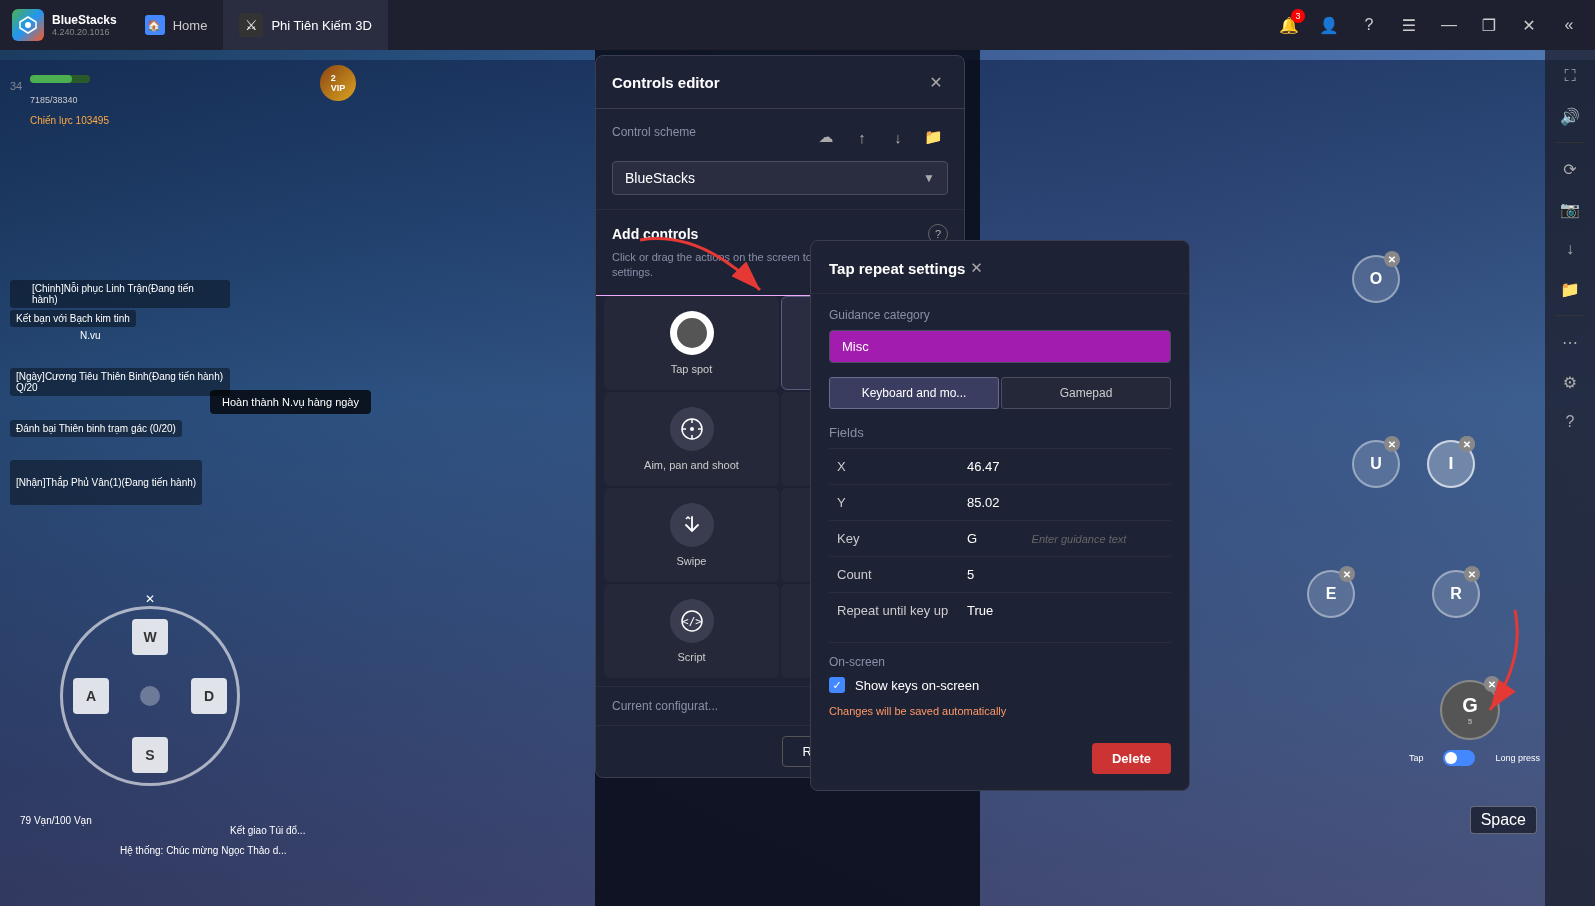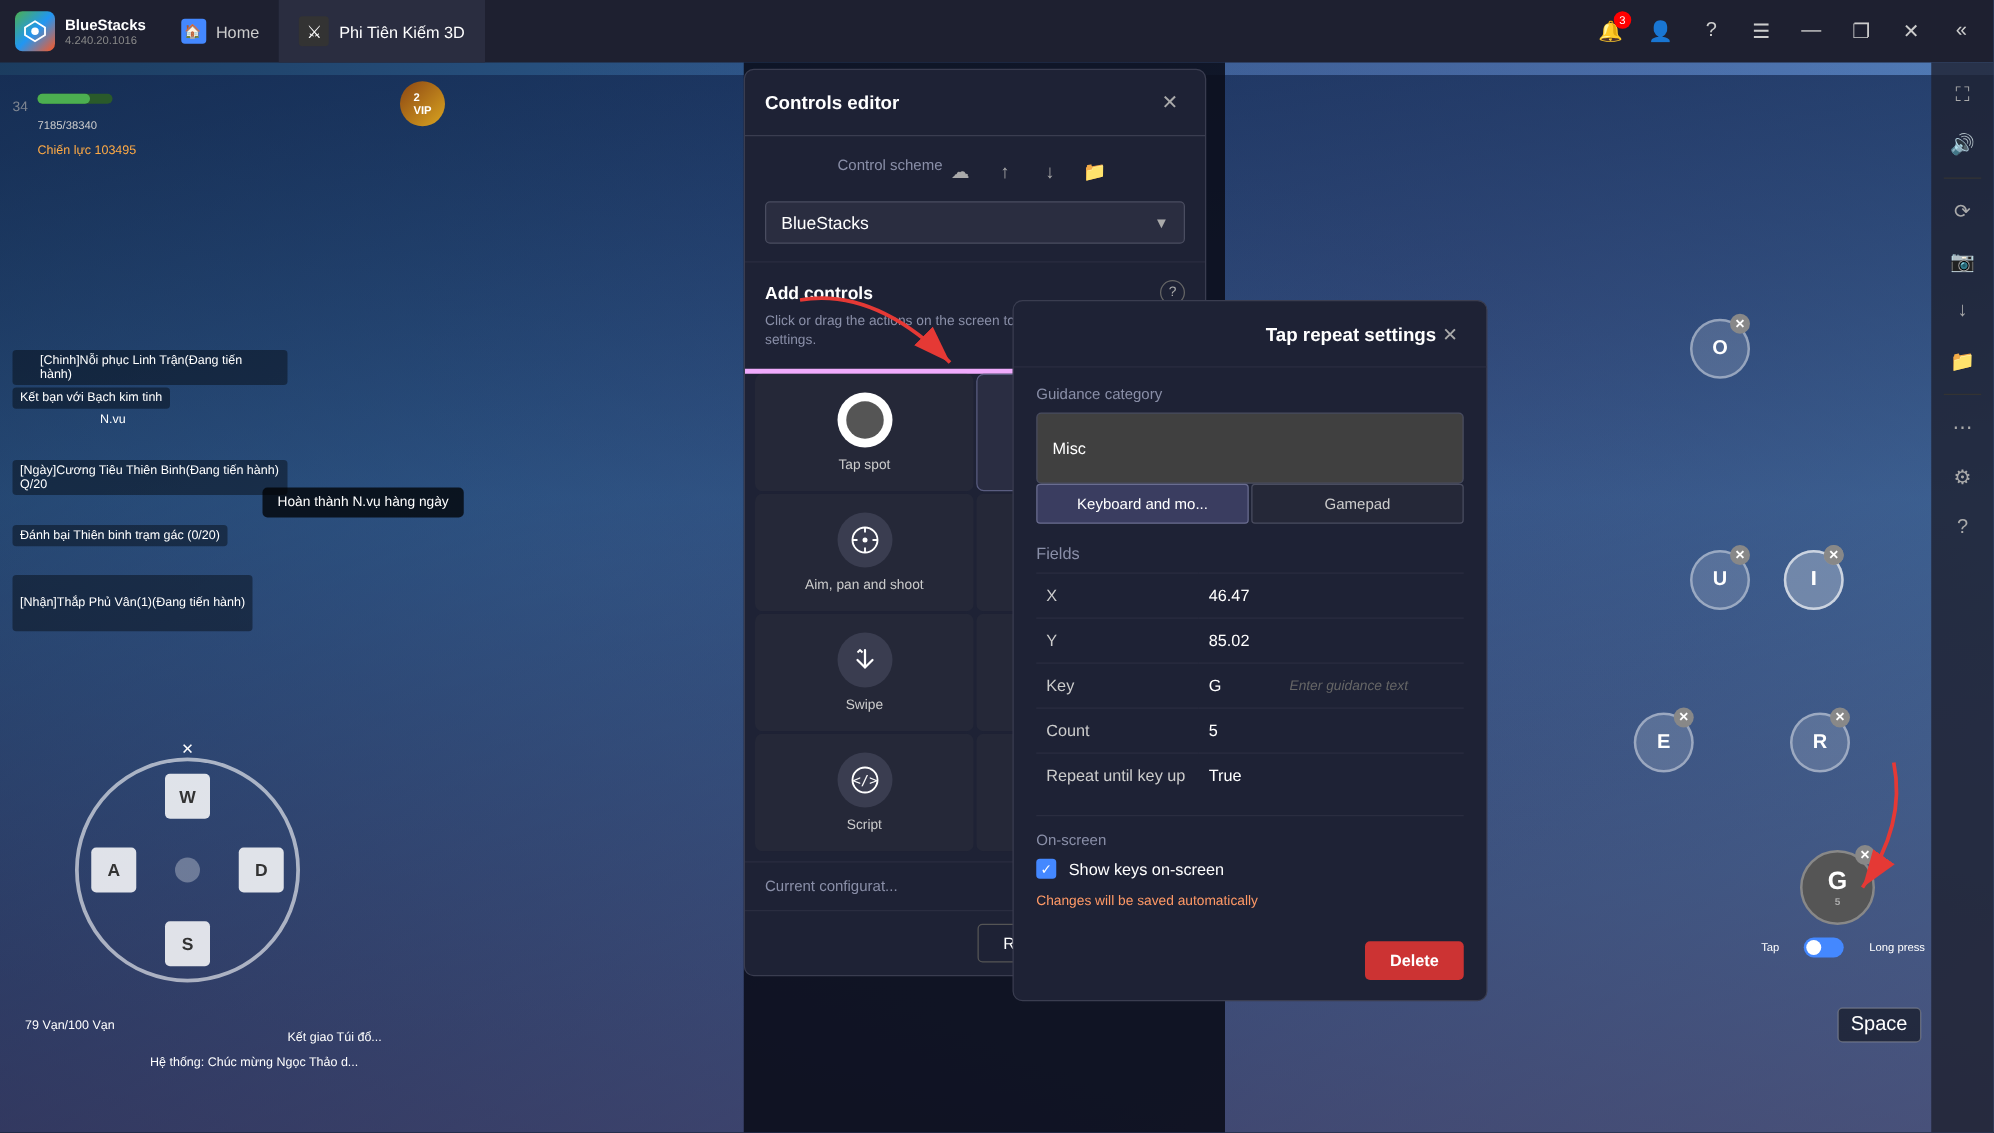--- a/index.html
+++ b/index.html
@@ -213,21 +213,21 @@
       padding: 8px 12px;
       cursor: pointer;
       justify-content: space-between;
     }
 
     .scheme-name { color: white; font-size: 14px; }
     .scheme-arrow { color: #aaa; font-size: 12px; }
 
     .add-controls-section {
       padding: 14px 16px;
-      border-bottom: 4px solid #f0abfc;
+      border-bottom: 1px solid #f0abfc;
     }
 
     .add-controls-header {
       display: flex;
       align-items: center;
       justify-content: space-between;
       margin-bottom: 6px;
     }
 
     .add-controls-title {
@@ -341,21 +341,21 @@
       border: 1px solid #3a3d50;
       border-radius: 8px;
       z-index: 300;
       color: white;
       padding-bottom: 16px;
     }
 
     .modal-header {
       display: flex;
       align-items: center;
-      justify-content: flex-end;
+      justify-content: flex-start;
       padding: 16px 18px 14px;
       border-bottom: 1px solid #2a2d40;
     }
 
     .modal-title {
       font-size: 15px;
       font-weight: 600;
       color: white;
     }
 
@@ -372,26 +372,27 @@
     }
 
     .field-label {
       font-size: 12px;
       color: #8a8fa8;
       margin-bottom: 8px;
     }
 
     .guidance-input {
       width: 100%;
-      background: #404040;
+      background: #a21caf;
       border: 1px solid #4a4d60;
       border-radius: 4px;
-      padding: 20px 12px;
+      padding: 8px 12px;
       color: white;
       font-size: 13px;
+      margin-bottom: 14px;
       outline: none;
     }
 
     .tab-buttons {
       display: flex;
       gap: 2px;
       margin-bottom: 16px;
     }
 
     .tab-btn {
@@ -749,21 +750,21 @@
 
 <div style="position:absolute;top:50px;left:595px;width:385px;height:calc(100%-50px);background:rgba(10,12,25,0.88);z-index:190;bottom:0;"></div>
 
 <div class="controls-editor">
   <div class="panel-header">
     <span class="panel-title">Controls editor</span>
     <div class="close-btn">✕</div>
   </div>
 
   <div class="panel-section">
-    <div style="display:flex;align-items:center;justify-content:center;margin-bottom:10px;">
+    <div style="display:flex;align-items:center;justify-content:space-between;margin-bottom:10px;">
       <span class="section-label">Control scheme</span>
       <div class="scheme-icons">
         <div class="scheme-icon-btn">☁</div>
         <div class="scheme-icon-btn">↑</div>
         <div class="scheme-icon-btn">↓</div>
         <div class="scheme-icon-btn">📁</div>
       </div>
     </div>
     <div class="scheme-selector">
       <span class="scheme-name">BlueStacks</span>

